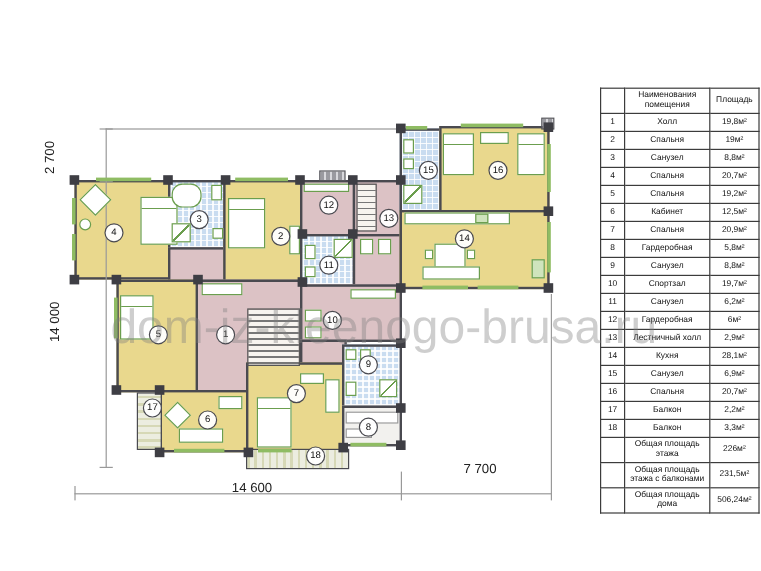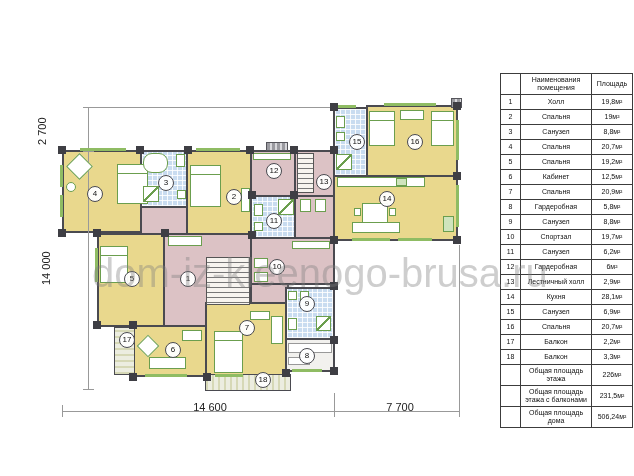--- a/index.html
+++ b/index.html
@@ -240,21 +240,21 @@
   <div class="dline" style="left:83px;top:151px;width:11px;height:1px;"></div>
   <div class="dline" style="left:83px;top:389px;width:11px;height:1px;"></div>
   <span class="dlabel vdim" style="left:36px;top:112px;height:38px;">2 700</span>
   <span class="dlabel vdim" style="left:40px;top:243px;height:50px;">14 000</span>
 
   <div class="dline" style="left:62px;top:411px;width:398px;height:1px;"></div>
   <div class="dline" style="left:62px;top:405px;width:1px;height:12px;"></div>
   <div class="dline" style="left:334px;top:393px;width:1px;height:24px;"></div>
   <div class="dline" style="left:459px;top:245px;width:1px;height:172px;"></div>
   <span class="dlabel" style="left:150px;top:401px;width:120px;">14 600</span>
-  <span class="dlabel" style="left:355px;top:401px;width:90px;">7 700</span>
+  <span class="dlabel" style="left:355px;top:385px;width:90px;">7 700</span>
 
   <table id="rooms-table">
     <thead>
       <tr>
         <th class="col-num"></th>
         <th class="col-name">Наименования помещения</th>
         <th class="col-area">Площадь</th>
       </tr>
     </thead>
     <tbody>

